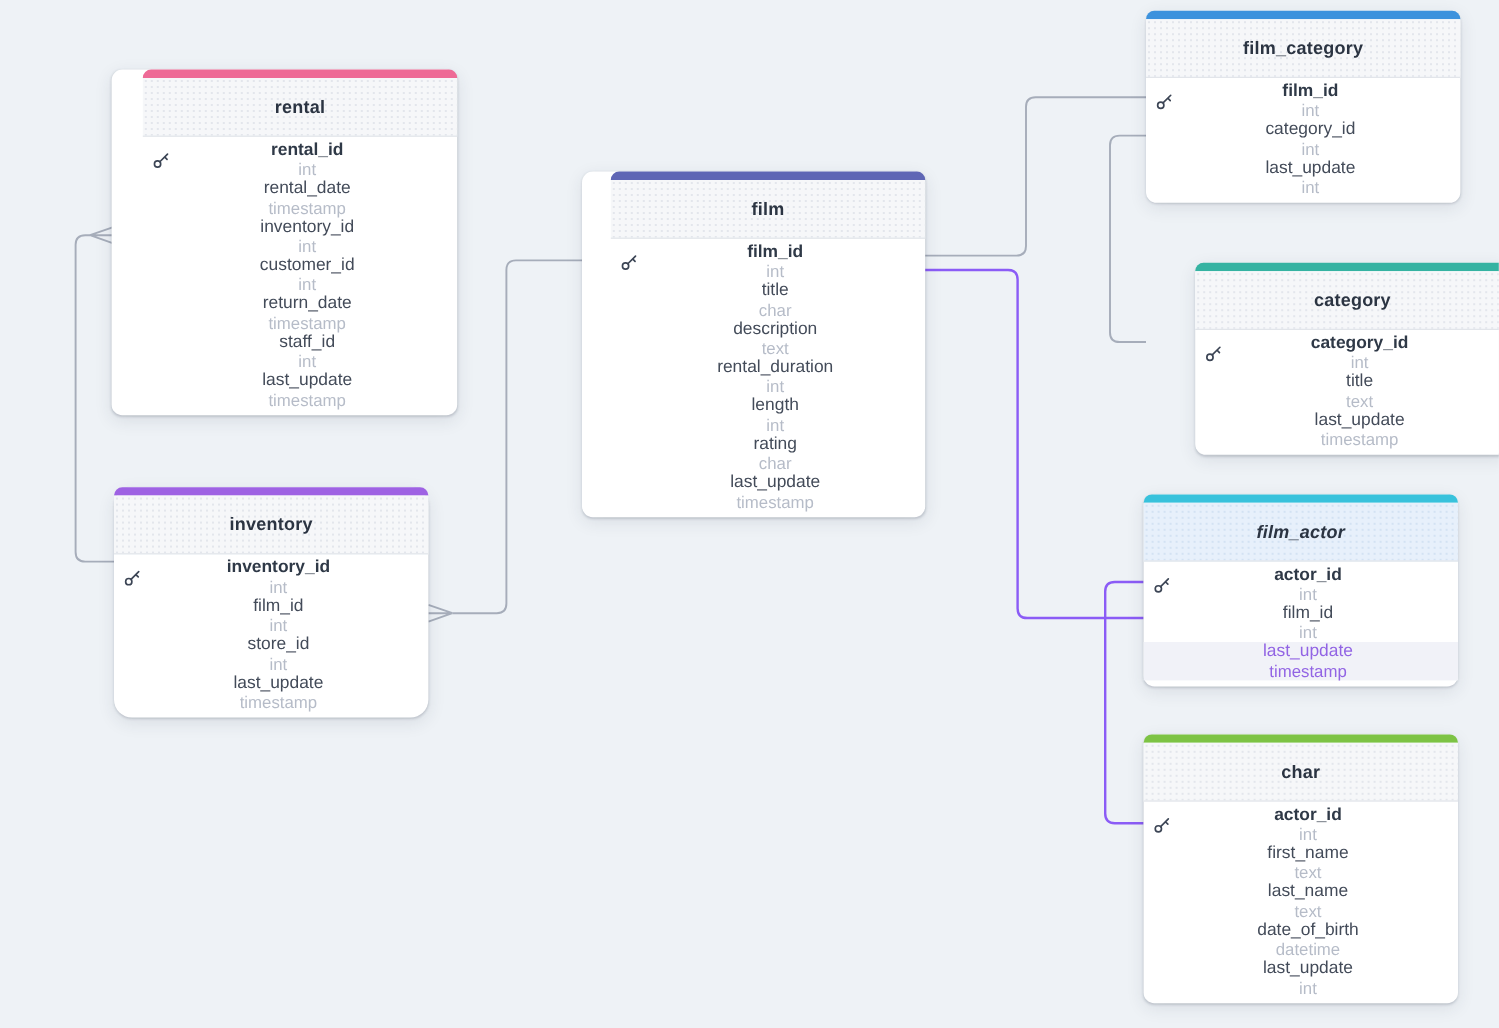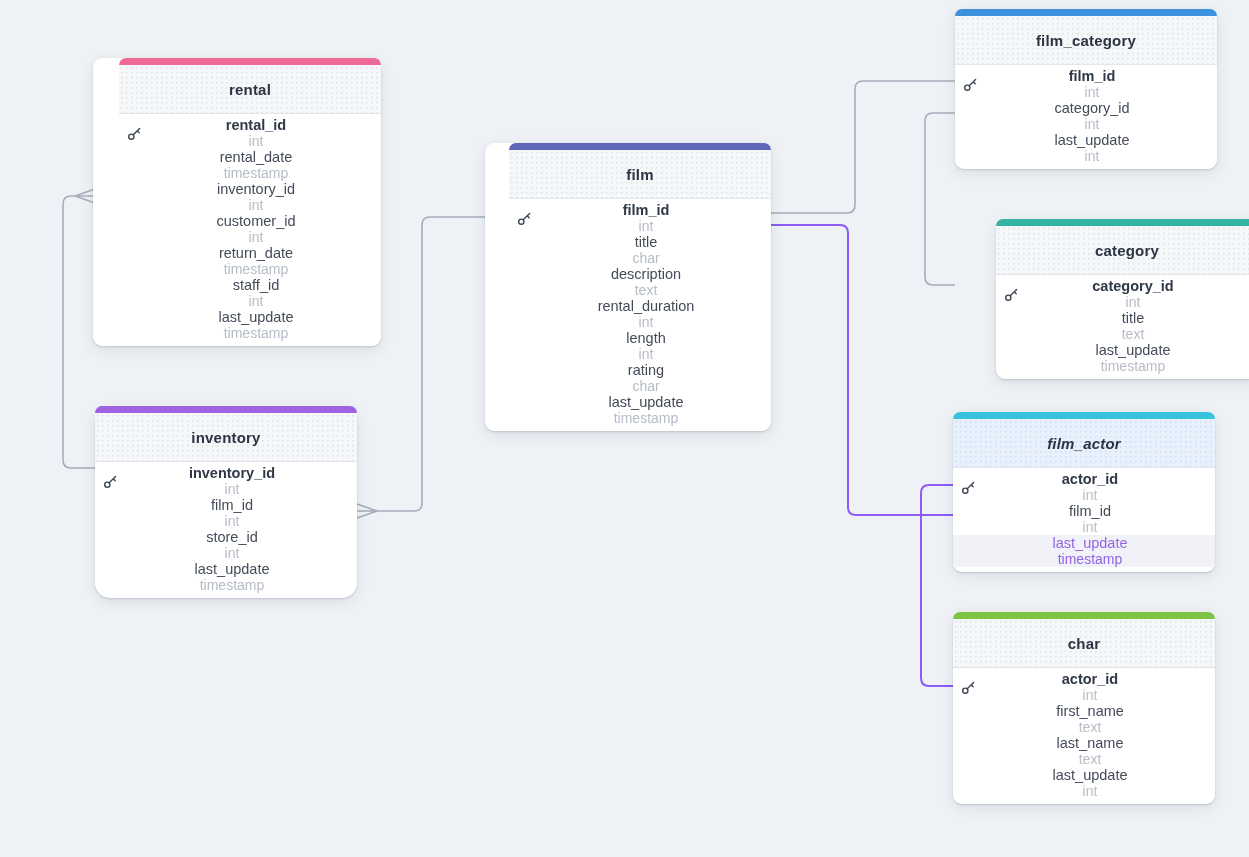--- a/index.html
+++ b/index.html
@@ -274,19 +274,23 @@
       </div>
       <div class="frow">
           <span class="nm">first_name</span>
           <span class="tp">text</span>
         </div>
       <div class="frow">
           <span class="nm">last_name</span>
           <span class="tp">text</span>
         </div>
       <div class="frow">
+          <span class="nm">date_of_birth</span>
+          <span class="tp">datetime</span>
+        </div>
+      <div class="frow">
           <span class="nm">last_update</span>
           <span class="tp">int</span>
         </div>
     </div>
   </div>
 
 </div>
 
 </body></html>

